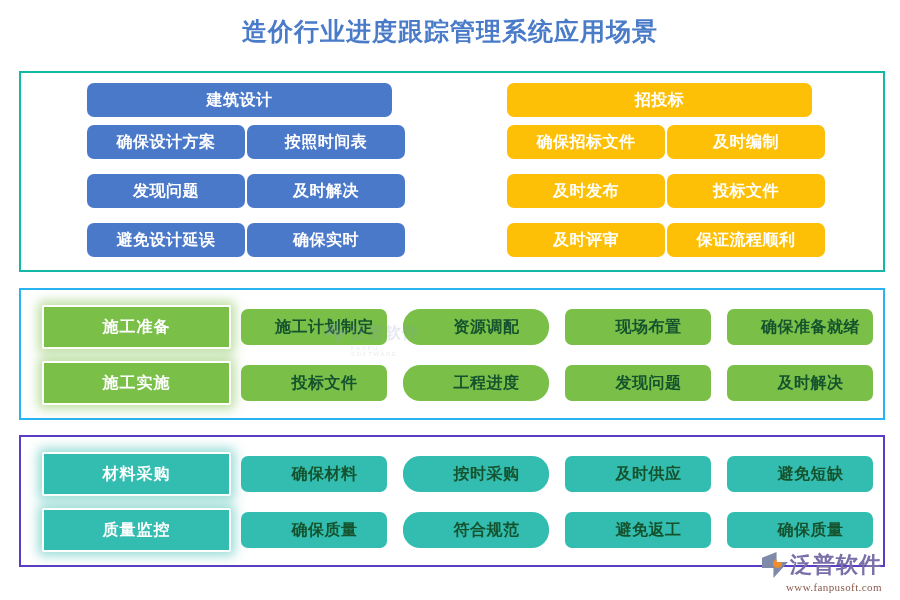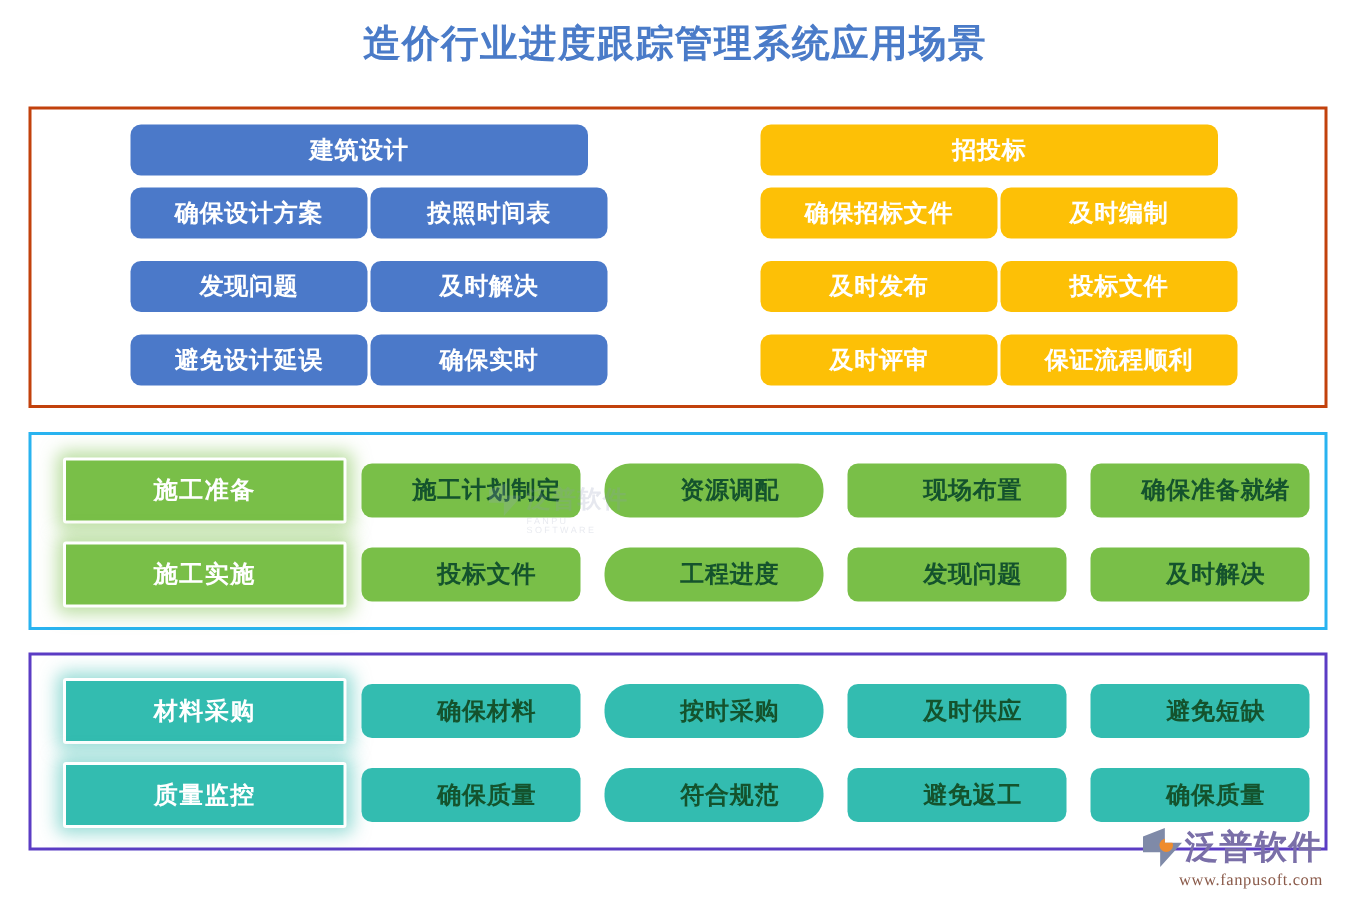--- a/index.html
+++ b/index.html
@@ -20,21 +20,20 @@
     position: absolute;
     top: 14px;
     left: 0;
     width: 900px;
     text-align: center;
     font-size: 25px;
     font-weight: bold;
     color: #4a7bc8;
     letter-spacing: 1px;
     line-height: 34px;
-    font-family: Liberation Mono, monospace;
   }
 
   
   .watermark {
     position: absolute;
     left: 326px;
     top: 322px;
     width: 100px;
     height: 42px;
     opacity: 0.22;
@@ -65,21 +64,21 @@
     margin-left: 25px;
     margin-top: 1px;
   }
 
   
   .section {
     position: absolute;
     box-sizing: border-box;
     background: #ffffff;
   }
-  .sec-top    { left: 19px;  top: 71px;  width: 866px; height: 201px; border: 2px solid #c2410c; }
+  .sec-top    { left: 19px;  top: 71px;  width: 866px; height: 201px; border: 2px solid #14b8a6; }
   .sec-green  { left: 19px;  top: 288px; width: 866px; height: 132px; border: 2px solid #29b3f0; }
   .sec-teal   { left: 19px;  top: 435px; width: 866px; height: 132px; border: 2px solid #5b3cc4; }
 
   
   .half {
     position: absolute;
     top: 10px;
     width: 403px;
     height: 180px;
   }

